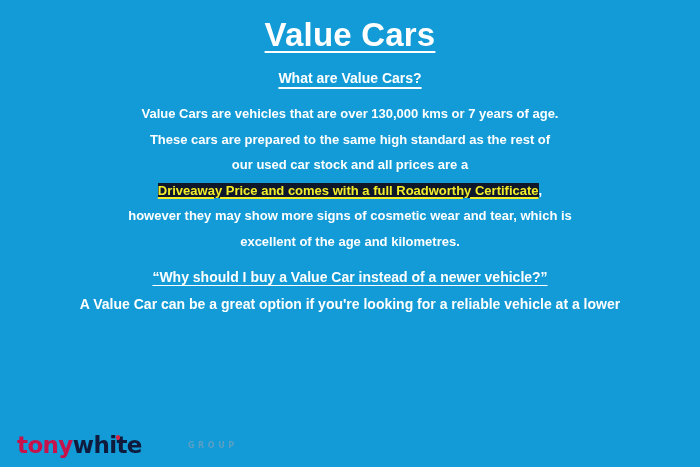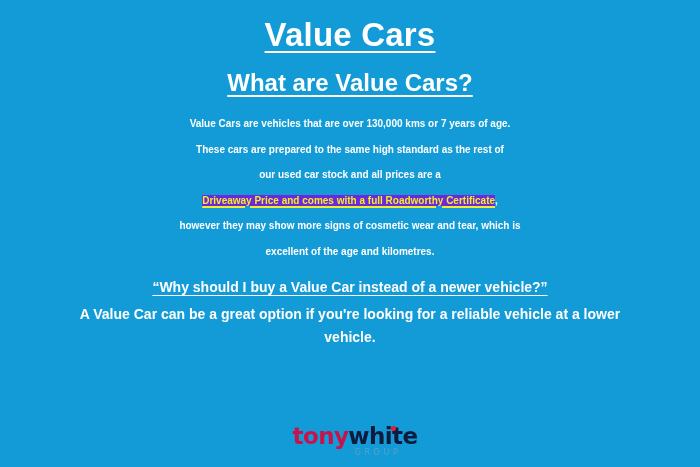--- a/index.html
+++ b/index.html
@@ -24,40 +24,40 @@
     letter-spacing:0.2px;
     line-height:1.0;
     padding-top:18px;
     text-decoration:underline;
     text-underline-offset:5px;
     text-decoration-thickness:2px;
   }
 
   
   .subtitle {
-    font-size:24px;
+    font-size:14px;
     font-weight:bold;
     line-height:1.0;
     padding-top:20px;
     text-decoration:underline;
     text-underline-offset:4px;
     text-decoration-thickness:2px;
   }
 
   
   .body-block {
     padding:16px 30px 0 30px;
-    font-size:10px;
+    font-size:13px;
     font-weight:bold;
     line-height:25.5px;
   }
   .body-block p { margin:0; }
 
   .hl {
-    background:#6d28d9;
+    background:#0f172a;
     color:#F2EC2B;
     text-decoration:underline;
     text-underline-offset:2px;
     text-decoration-thickness:1.6px;
   }
   .comma-white { color:#ffffff; text-decoration:none; }
 
   
   .question {
     margin-top:15px;
@@ -73,24 +73,24 @@
   .answer {
     padding:7px 22px 0 22px;
     font-size:14px;
     font-weight:bold;
     line-height:23.5px;
   }
 
   
   .logo-wrap {
     position:absolute;
-    left:10px; right:0;
+    left:17px; right:0;
     bottom:10px;
     display:flex;
-    flex-direction:column;
+    flex-direction:row;
     align-items:center;
   }
   .logo-word {
     font-family:"DejaVu Sans", sans-serif;
     font-size:23px;
     font-weight:bold;
     letter-spacing:-0.6px;
     line-height:1.0;
     position:relative;
     white-space:nowrap;
@@ -101,21 +101,21 @@
     position:absolute;
     width:4.5px; height:4.5px;
     border-radius:50%;
     background:#E0203F;
     top:1px;
     right:21.5px;
   }
   .logo-group {
     font-family:"DejaVu Sans", sans-serif;
     font-size:8px;
-    font-weight:normal;
+    font-weight:bold;
     letter-spacing:3.6px;
     color:#5C9FC4;
     line-height:1.0;
     margin-top:1px;
     align-self:center;
     padding-left:46px;
   }
 </style>
 </head>
 <body>
@@ -132,21 +132,20 @@
     <p>our used car stock and all prices are a</p>
     <p><span class="hl">Driveaway Price and comes with a full Roadworthy Certificate</span><span class="comma-white">,</span></p>
     <p>however they may show more signs of cosmetic wear and tear, which is</p>
     <p>excellent of the age and kilometres.</p>
   </div>
 
   <div class="question">“Why should I buy a Value Car instead of a newer vehicle?”</div>
 
   <div class="answer">
     <p>A Value Car can be a great option if you're looking for a reliable vehicle at a lower</p>
-    <p>vehicle.</p>
   </div>
 
   <div class="logo-wrap">
     <div class="logo-word"><span class="logo-tony">tony</span><span class="logo-white">white</span><span class="logo-dot"></span></div>
     <div class="logo-group">GROUP</div>
   </div>
 
 </div>
 
 </body></html>

